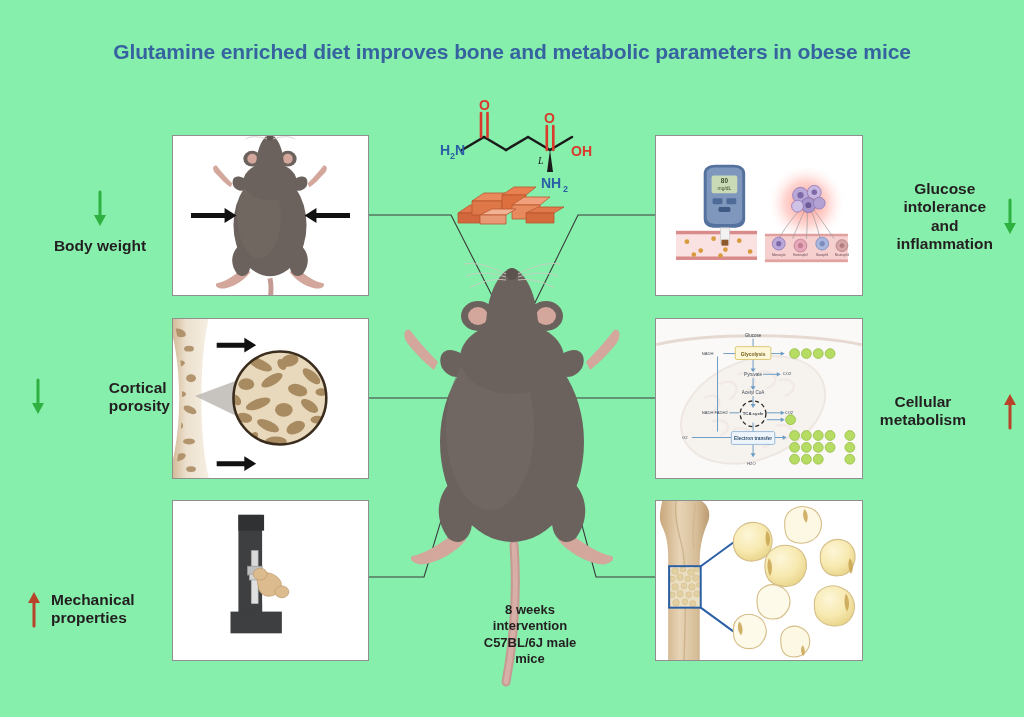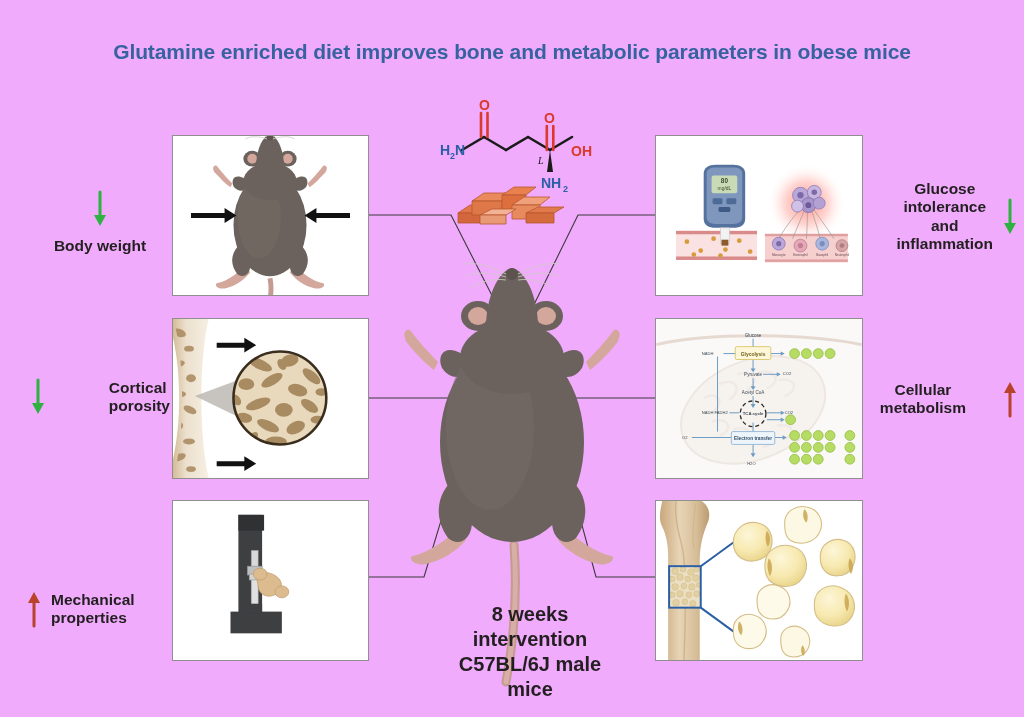--- a/index.html
+++ b/index.html
@@ -8,21 +8,21 @@
     padding: 0;
     background: #ffffff;
   }
   body {
     font-family: "Liberation Sans", sans-serif;
   }
   #abstract {
     position: relative;
     width: 1024px;
     height: 717px;
-    background: #f0abfc;
+    background: #86efac;
     overflow: hidden;
   }
 
   
   .title {
     position: absolute;
     left: 0;
     top: 40px;
     width: 1024px;
     text-align: center;
@@ -61,33 +61,33 @@
   .side-label.left  { justify-content: flex-start; }
   .side-label.right { justify-content: flex-end; }
   .side-label .txt { white-space: pre-line; }
   .side-label.left  .txt { text-align: left; }
   .side-label.right .txt { text-align: center; }
 
   #label-bodyweight { left: 30px;  top: 190px; width: 140px; flex-direction: column; }
   #label-porosity   { left: 30px;  top: 378px; width: 140px; justify-content: space-between; }
   #label-mech       { left: 26px;  top: 590px; width: 146px; align-items: center; }
   #label-glucose    { left: 868px; top: 180px; width: 150px; }
-  #label-metab      { left: 868px; top: 380px; width: 150px; gap: 36px; }
+  #label-metab      { left: 868px; top: 392px; width: 150px; gap: 36px; }
   #label-bmat       { left: 880px; top: 558px; width: 140px; }
 
   .arrow { flex: none; }
 
   
   .center-caption {
     position: absolute;
     left: 418px;
     top: 602px;
     width: 224px;
     text-align: center;
-    font-size: 20px;
+    font-size: 13px;
     font-weight: bold;
     color: #231f20;
     line-height: 1.25;
     white-space: pre-line;
   }
 
   
   .overlay {
     position: absolute;
     left: 0; top: 0;

